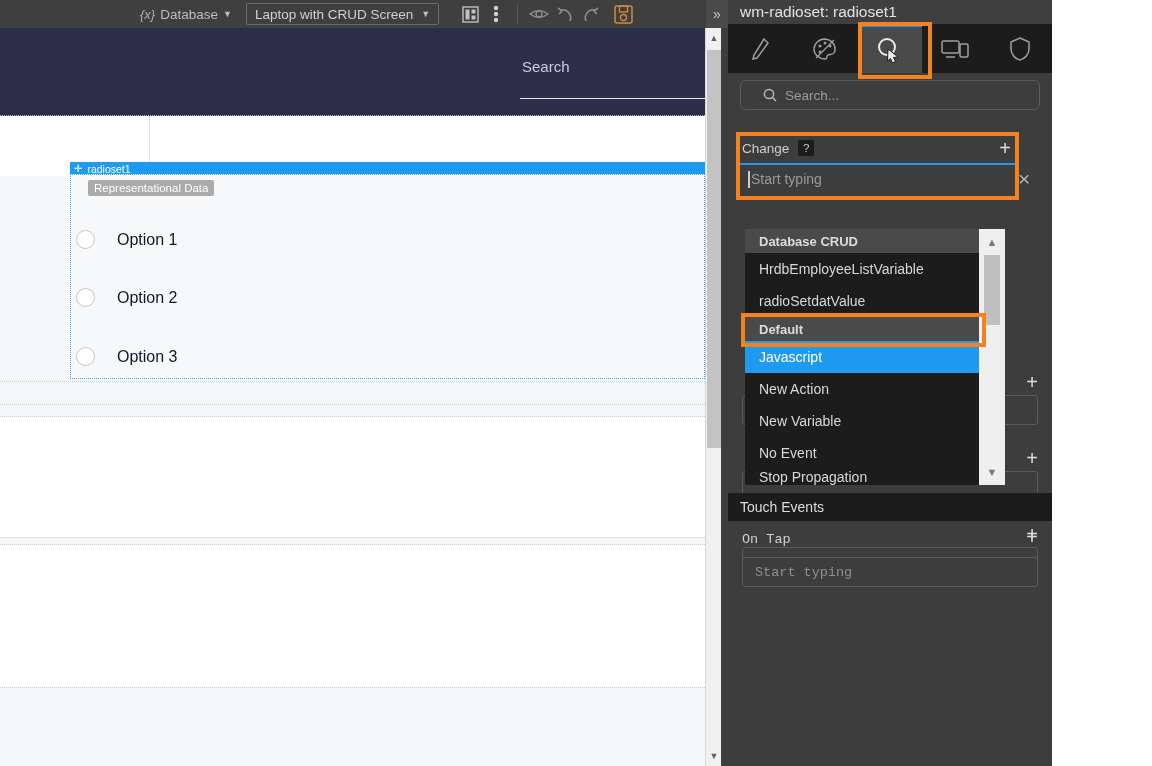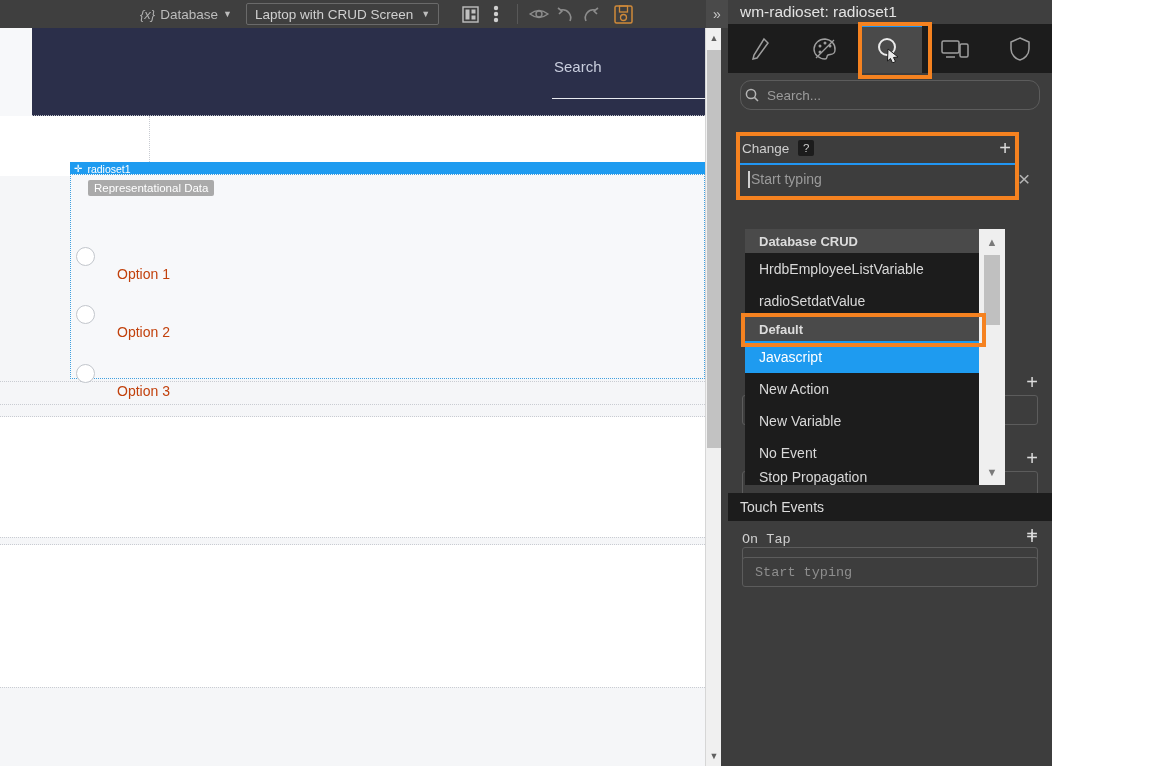--- a/index.html
+++ b/index.html
@@ -22,21 +22,21 @@
     justify-content:center; }
   .tb-btn svg { display:block; }
   #chev-right { position:absolute; left:706px; top:0; width:22px; height:28px;
     background:#4a4a4a; display:flex; align-items:center; justify-content:center;
     color:#c8c8c8; font-size:14px; }
 
   
   #canvas { position:absolute; left:0; top:28px; width:705px; height:738px;
     background:#f7f8fa; overflow:hidden; }
   #nav-header { position:absolute; left:0; top:0; width:705px; height:88px;
-    background:#2b2f4a;margin-left:32px; }
+    background:#2b2f4a; }
   #search-wrap { position:absolute; right:0px; top:30px; width:185px; }
   #search-label { color:#c9cede; font-size:15px; padding-left:2px; }
   #search-underline { margin-top:23px; height:1px; background:#e8eaf0; }
   .hdr-dots { position:absolute; left:0; bottom:0; width:705px; height:1px;
     border-bottom:1px dotted #b9bcc7; }
 
   #page-body { position:absolute; left:0; top:88px; width:705px; height:650px;
     background:#f5f6f8; }
   .band-white { background:#ffffff; }
   .dotted-b { border-bottom:1px dotted #c9ccd2; }
@@ -46,21 +46,21 @@
     border:1px dotted #3fa0e0; background:#f7f8fa; }
   #widget-bar { position:absolute; left:70px; top:46px; width:635px; height:14px;
     background:#1e9bf0; color:#fff; font-size:10.5px; display:flex;
     align-items:center; gap:5px; padding-left:4px; }
   .move-ico { font-size:10px; color:#fff; line-height:1; }
   #rep-badge { position:absolute; left:88px; top:64px; background:#aaaaaa;
     color:#fff; font-size:11.5px; padding:2px 6px; border-radius:2px; }
   .radio-row { position:absolute; left:76px; display:flex; align-items:center; gap:22px; }
   .radio-circle { width:19px; height:19px; border-radius:50%;
     border:1.5px solid #c2c6cc; background:#fff; }
-  .radio-label { color:#c2410c; font-size:14px;margin-top:36px; }
+  .radio-label { color:#0f172a; font-size:16px; }
 
   
   #cv-scroll { position:absolute; left:705px; top:28px; width:16px; height:738px;
     background:#f0f0f0; border-left:1px solid #d6d6d6; }
   #cv-thumb { position:absolute; left:1px; top:22px; width:14px; height:398px;
     background:#c2c2c2; }
   .sb-arrow { position:absolute; left:0; width:16px; height:20px;
     display:flex; align-items:center; justify-content:center;
     color:#606060; font-size:9px; }
 
@@ -71,21 +71,21 @@
     display:flex; align-items:center; background:#3f3f3f; }
   #tabs { position:relative; height:49px; background:#1c1c1c; display:flex; }
   .tab { flex:1; display:flex; align-items:center; justify-content:center;
     height:49px; }
   .tab svg { display:block; }
   .tab.active { background:#4a4a4a; border-top:3px solid #2196f3; }
   .hl-box { position:absolute; border:4px solid #f58220; pointer-events:none; }
 
   #search-bar { height:44px; display:flex; align-items:center; padding:0 12px; }
   #search-field { flex:1; height:30px; background:#3d3d3d; border:1px solid #5c5c5c;
-    border-radius:11px; display:flex; align-items:center; gap:8px; padding:0 4px;
+    border-radius:6px; display:flex; align-items:center; gap:8px; padding:0 22px;
     color:#9b9b9b; font-size:13.5px; }
 
   
   #events-area { position:relative; height:auto; }
   .evt-row { position:relative; height:56px; padding:0 14px; }
   .evt-head { display:flex; align-items:center; justify-content:space-between;
     height:26px; }
   .evt-name { color:#cfcfcf; font-size:13.5px; display:flex; align-items:center; gap:8px; }
   .qmark { background:#1c1c1c; color:#cfcfcf; font-size:11.5px; width:16px;
     height:16px; display:flex; align-items:center; justify-content:center;

